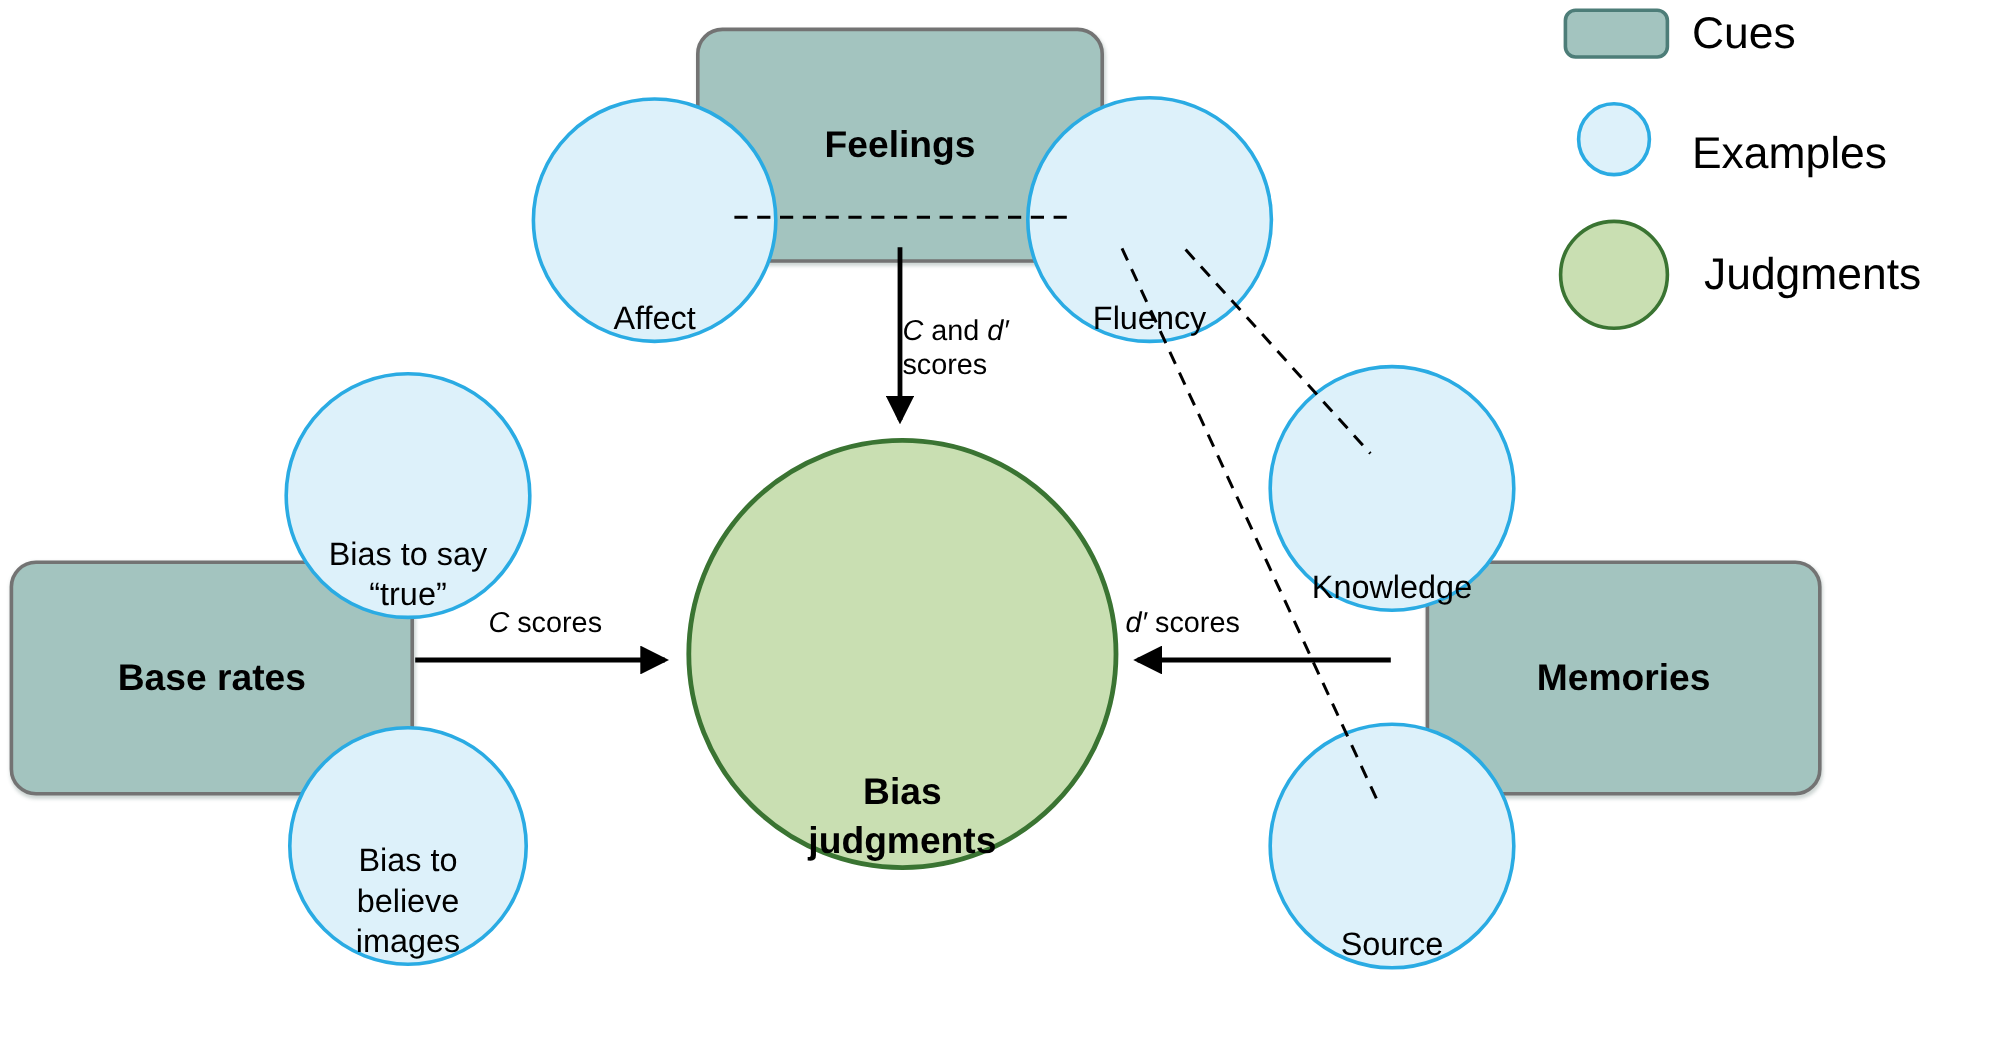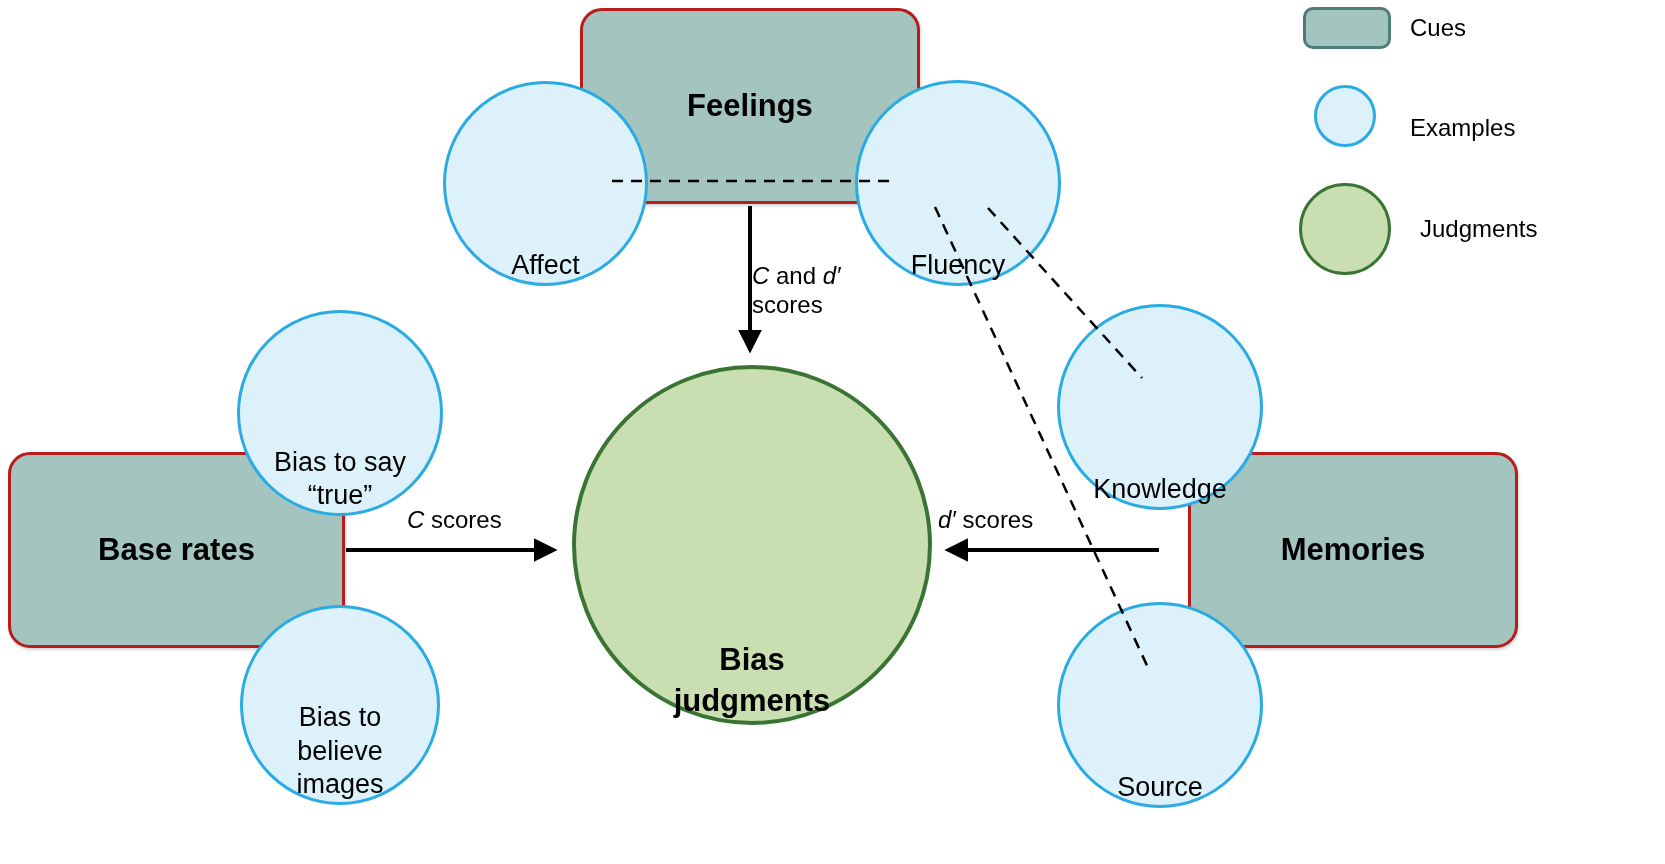--- a/index.html
+++ b/index.html
@@ -11,27 +11,28 @@
     width: 1665px;
     height: 864px;
     background: #ffffff;
     overflow: hidden;
   }
 
   
   .box {
     position: absolute;
     background: #a3c4bf;
-    border: 3px solid #b91c1c;
+    border: 3px solid #737373;
     border-radius: 22px;
     display: flex;
     align-items: center;
     justify-content: center;
     z-index: 1;
     box-shadow: 1px 2px 3px rgba(60,90,85,0.25);
+    margin-top: 15px;
   }
   .box-label {
     font-weight: bold;
     font-size: 31px;
     text-align: center;
   }
   .feelings-box  { left: 580px;  top: 8px;   width: 340px; height: 196px; }
   .baserates-box { left: 8px;    top: 452px; width: 337px; height: 196px; }
   .memories-box  { left: 1188px; top: 452px; width: 330px; height: 196px; }
 
@@ -104,21 +105,21 @@
   }
   .legend-swatch-circle {
     position: absolute;
     border-radius: 50%;
     z-index: 2;
   }
   .legend-examples-swatch { left: 1314px; top: 85px;  width: 62px; height: 62px; background: #ddf1fa; border: 3px solid #2aabe3; }
   .legend-judgments-swatch { left: 1299px; top: 183px; width: 92px; height: 92px; background: #c9dfb2; border: 3px solid #3a7432; }
   .legend-label {
     position: absolute;
-    font-size: 24px;
+    font-size: 37px;
     line-height: 30px;
     z-index: 2;
     white-space: nowrap;
   }
   .legend-label-cues      { left: 1410px; top: 13px;  }
   .legend-label-examples  { left: 1410px; top: 101px; margin-top: 12px; }
   .legend-label-judgments { left: 1420px; top: 214px; }
 </style>
 </head>
 <body>

